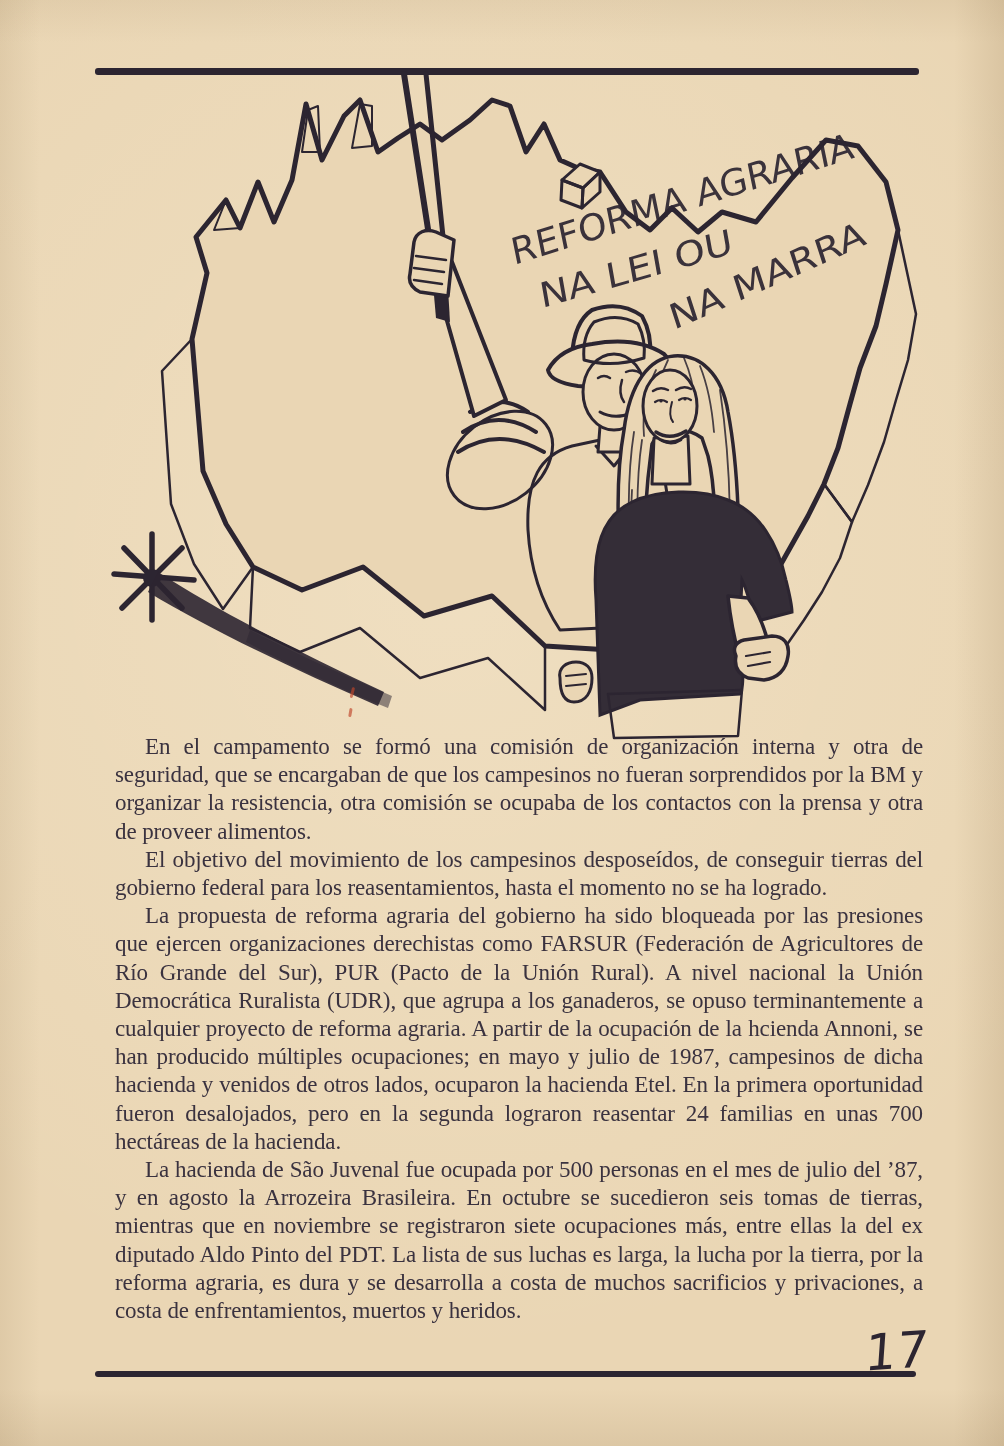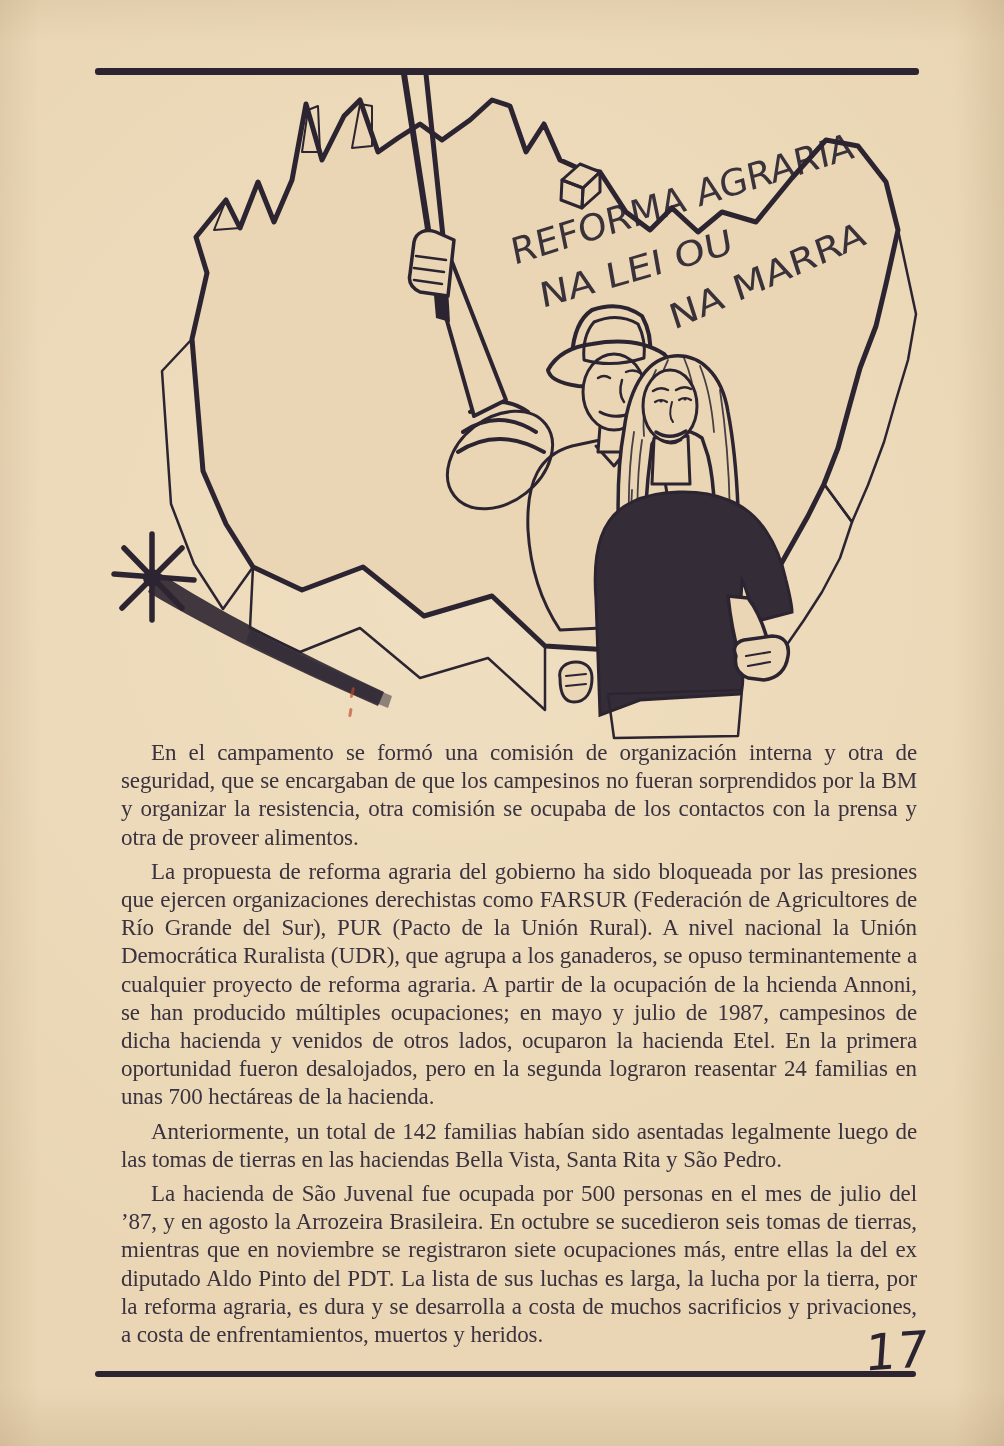--- a/index.html
+++ b/index.html
@@ -29,21 +29,21 @@
   .rule.top{left:95px;top:68px;width:824px;height:7px;}
   .rule.bottom{left:95px;top:1371px;width:821px;height:6px;}
   .illus{position:absolute;left:0;top:60px;}
   .article{
     position:absolute;left:115px;top:733px;width:808px;
     color:var(--text-ink);
     font-size:23px;line-height:28.2px;
     text-align:justify;
     letter-spacing:-0.1px;
   }
-  .article p{margin:6px;text-indent:30px;}
+  .article p{margin:0;text-indent:30px;}
   .article .bold{font-weight:normal;}
   .pagenum{position:absolute;left:858px;top:1312px;}
   
   .s-ink{stroke:var(--ink);fill:none;stroke-linecap:round;stroke-linejoin:round;}
   .f-ink{fill:var(--ink);}
   .f-paper{fill:var(--paper);}
   .pl{stroke:var(--ink);stroke-width:2.6;}
   .pd{fill:var(--ink);}
   .slogan{
     font-family:"DejaVu Sans",sans-serif;
@@ -195,22 +195,22 @@
         <path class="s-ink f-paper" stroke-width="3" d="M560,618 C558,608 566,602 576,602 C586,602 592,608 592,618 C592,632 586,642 574,642 C564,642 560,632 560,618 Z"></path>
         <path class="s-ink" stroke-width="2" d="M566,616 L586,614"></path>
         <path class="s-ink" stroke-width="2" d="M566,626 L586,624"></path>
       </g>
       <path fill="url(#hatchV)" class="s-ink" stroke-width="2.5" d="M608,634 L742,630 L738,676 L614,678 Z"></path>
     </g>
   </svg>
 
   <div class="article">
       <p><span>En el campamento se formó una comisión de organización interna y otra de seguridad, que se encargaban de que los campesinos no fueran sorprendidos por la BM y organizar la resistencia, otra comisión se ocupaba de los contactos con la prensa y otra de proveer alimentos.</span></p>
+      <p><span>El objetivo del movimiento de los campesinos desposeídos, de conseguir tierras del gobierno federal para los reasentamientos, hasta el momento no se ha logrado.</span></p>
       <p><span>La propuesta de reforma agraria del gobierno ha sido bloqueada por las presiones que ejercen organizaciones derechistas como FARSUR (Federación de Agricultores de Río Grande del Sur), PUR (Pacto de la Unión Rural). A nivel nacional la Unión Democrática Ruralista (UDR), que agrupa a los ganaderos, se opuso terminantemente a cualquier proyecto de reforma agraria. A partir de la ocupación de la hcienda Annoni, se han producido múltiples ocupaciones; en mayo y julio de 1987, campesinos de dicha hacienda y venidos de otros lados, ocuparon la hacienda Etel. En la primera oportunidad fueron desalojados, pero en la segunda lograron reasentar 24 familias en unas 700 hectáreas de la hacienda.</span></p>
-      <p><span>Anteriormente, un total de 142 familias habían sido asentadas legalmente luego de las tomas de tierras en las haciendas Bella Vista, Santa Rita y São Pedro.</span></p>
       <p><span>La hacienda de São Juvenal fue ocupada por 500 personas en el mes de julio del ’87, y en agosto la Arrozeira Brasileira. En octubre se sucedieron seis tomas de tierras, mientras que en noviembre se registraron siete ocupaciones más, entre ellas la del ex diputado Aldo Pinto del PDT. La lista de sus luchas es larga, la </span><span class="bold">lucha por la tierra</span><span>, por la reforma agraria, es dura y se desarrolla a costa de muchos sacrificios y privaciones, a costa de enfrentamientos, muertos y heridos.</span></p>
     </div>
 
   <svg class="pagenum" width="90" height="70" viewBox="0 0 90 70">
     <text class="handnum" x="12" y="56" font-size="50" transform="rotate(-4 45 35) skewX(-8)">17</text>
   </svg>
 
   <div class="rule bottom"></div>
 
 </div>

